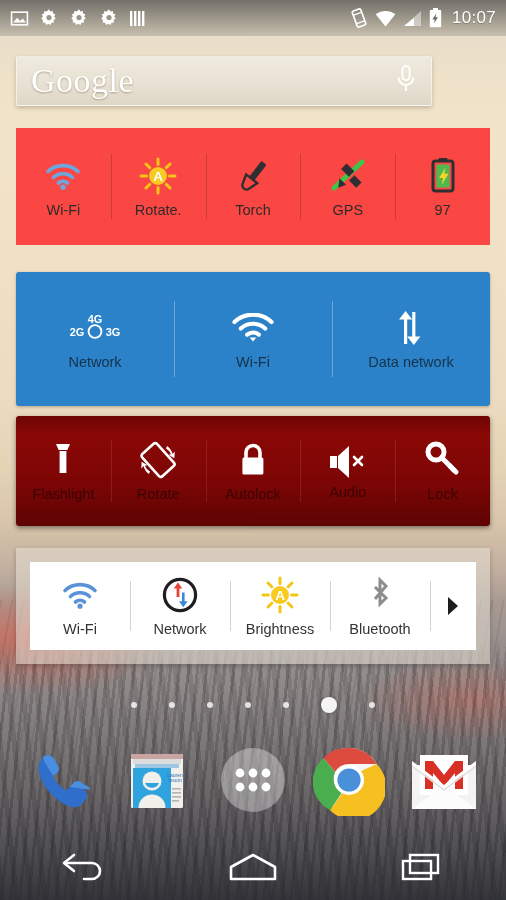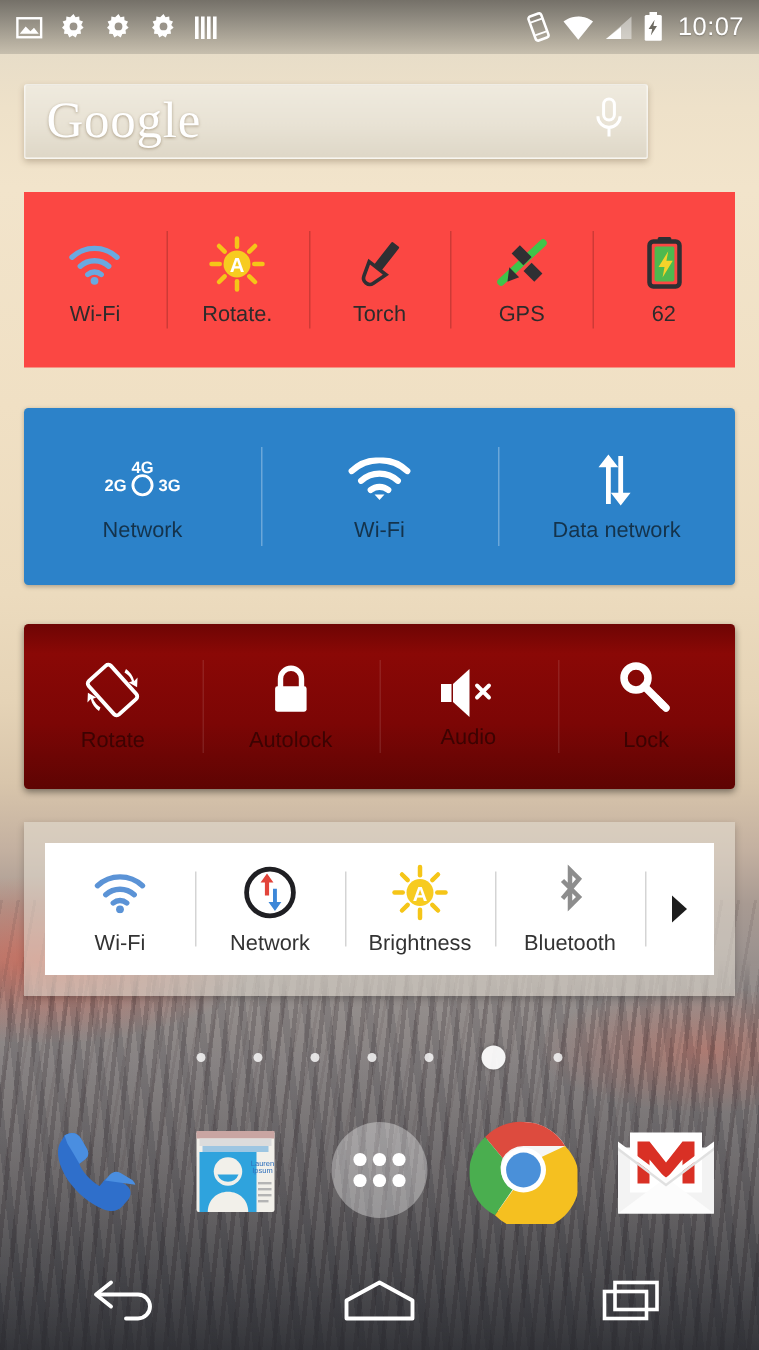--- a/index.html
+++ b/index.html
@@ -94,21 +94,21 @@
   }
   .wlabel{ font-size:14.5px; margin-top:6px; white-space:nowrap; }
   .wicon{ height:40px; display:flex; align-items:center; justify-content:center; }
 
   
   #widget-red{ top:128px; height:117px; background:#fb4743; }
   #widget-red .wlabel{ color:#2e2b2b; }
   #widget-red .wcell + .wcell::before{ background:rgba(0,0,0,.18); }
 
   
-  #widget-blue{ top:272px; height:118px; background:#2c82c9;
+  #widget-blue{ top:272px; height:134px; background:#2c82c9;
                 border-radius:3px; box-shadow:0 1px 3px rgba(0,0,0,.25); }
   #widget-blue .wlabel{ color:#14334c; }
   #widget-blue .wcell + .wcell::before{ background:rgba(255,255,255,.30); }
 
   
   #widget-darkred{ top:416px; height:110px;
     background:linear-gradient(180deg,#6e0504 0%,#8a0806 18%,#7c0605 60%,#5e0403 100%);
     border-radius:3px; box-shadow:0 2px 5px rgba(0,0,0,.45); }
   #widget-darkred .wlabel{ color:#3c0302; }
   #widget-darkred .wcell + .wcell::before{ background:rgba(255,255,255,.10); }
@@ -303,21 +303,21 @@
 
     <div class="wcell">
       <span class="wicon">
         <svg width="30" height="40" viewBox="0 0 30 40">
           <rect x="10.5" y="2" width="9" height="3.4" rx="1" fill="#2f2f33"></rect>
           <rect x="5" y="5" width="20" height="30" rx="2.6" fill="none" stroke="#2f2f33" stroke-width="3"></rect>
           <rect x="8.4" y="8.4" width="13.2" height="23.2" rx="1.2" fill="#4eb94e"></rect>
           <path d="M17.5 11.5L11 22h4l-1.3 7 6.8-11.2h-4.2z" fill="#f4d32a"></path>
         </svg>
       </span>
-      <span class="wlabel">62</span>
+      <span class="wlabel">97</span>
     </div>
   </div>
 </div>
 
 <div class="widget" id="widget-blue">
   <div class="wrow">
     <div class="wcell">
       <span class="wicon">
         <svg width="52" height="36" viewBox="0 0 52 36">
           <text x="26" y="13" font-family="Liberation Sans, sans-serif" font-size="11" font-weight="bold" fill="#fff" text-anchor="middle">4G</text>
@@ -349,20 +349,29 @@
         </svg>
       </span>
       <span class="wlabel">Data network</span>
     </div>
 
   </div>
 </div>
 
 <div class="widget" id="widget-darkred">
   <div class="wrow">
+    <div class="wcell">
+      <span class="wicon">
+        <svg width="22" height="40" viewBox="0 0 22 40">
+          <path d="M4 4h14l-2.6 6H6.6z" fill="#fff"></path>
+          <rect x="7.6" y="11" width="6.8" height="22" fill="#fff"></rect>
+        </svg>
+      </span>
+      <span class="wlabel">Flashlight</span>
+    </div>
 
     <div class="wcell">
       <span class="wicon">
         <svg width="42" height="40" viewBox="0 0 42 40">
           <g transform="rotate(-42 21 20)">
             <rect x="11" y="5" width="20" height="30" rx="2.4" fill="none" stroke="#fff" stroke-width="2.6"></rect>
           </g>
           <path d="M30 6a14 14 0 0 1 5.5 8l2.2-2.4-0.3 6.6-5.6-3.2 2.2-0.9A11.5 11.5 0 0 0 29 8.4z" fill="#fff"></path>
           <path d="M12 34a14 14 0 0 1-5.5-8l-2.2 2.4 0.3-6.6 5.6 3.2-2.2 0.9a11.5 11.5 0 0 0 5 5.7z" fill="#fff"></path>
         </svg>

